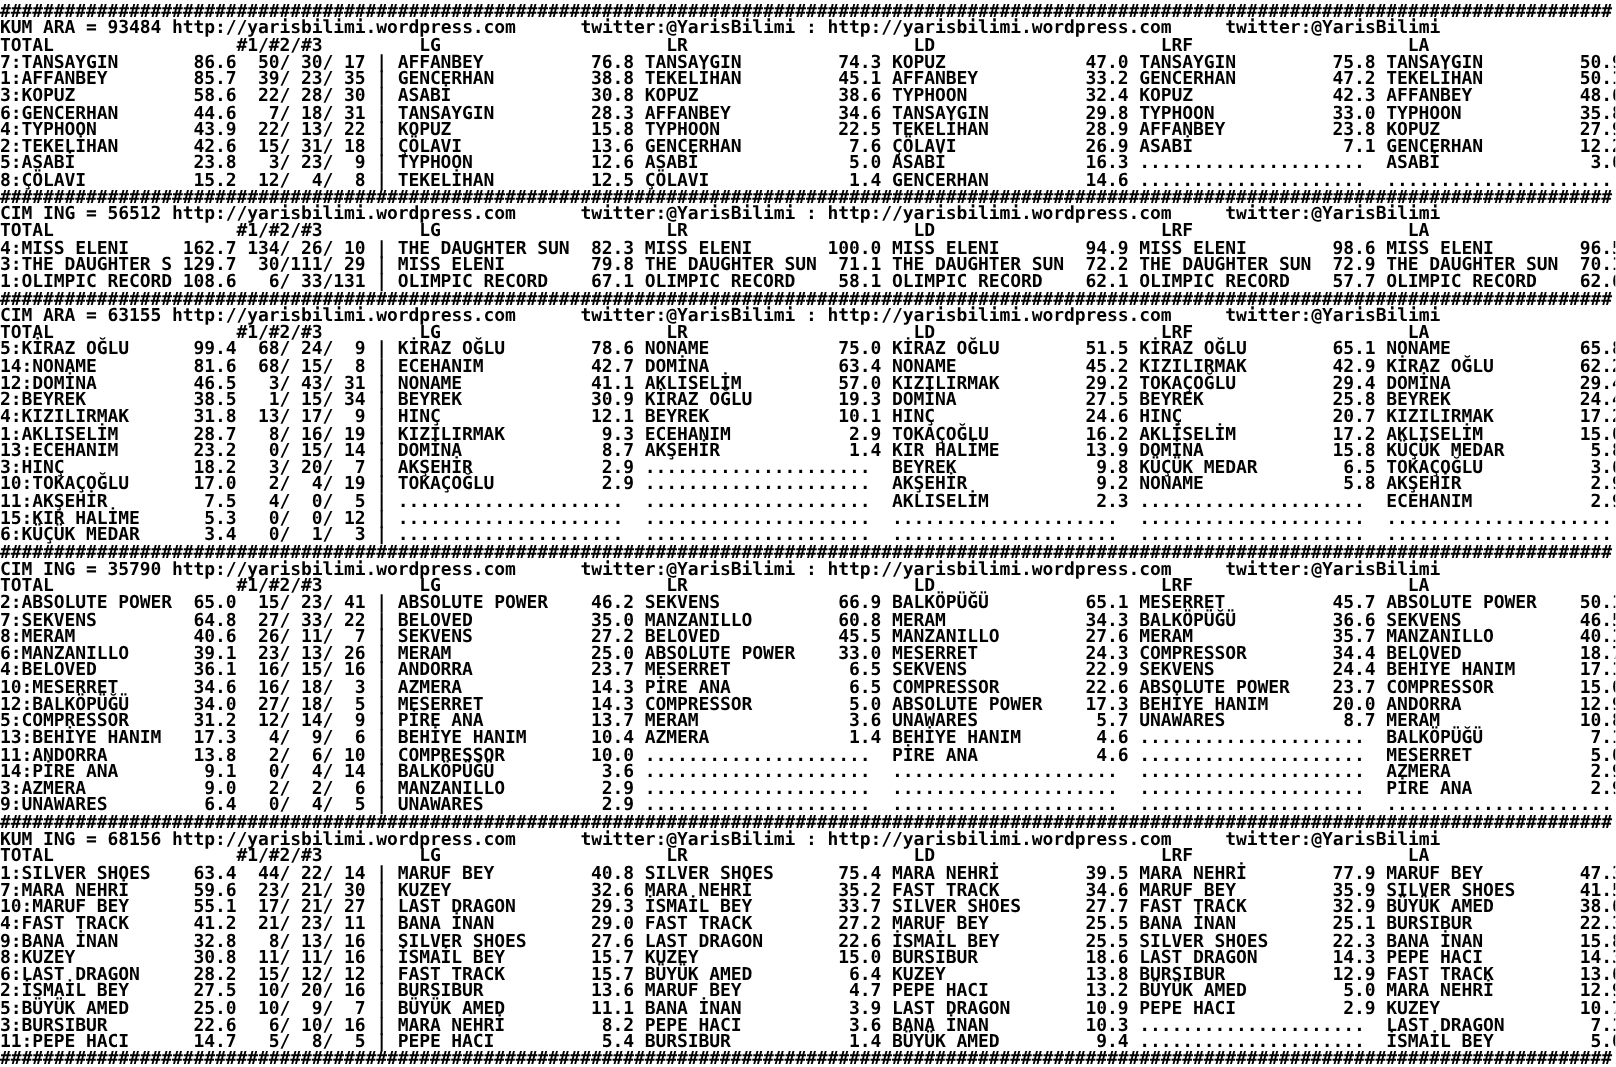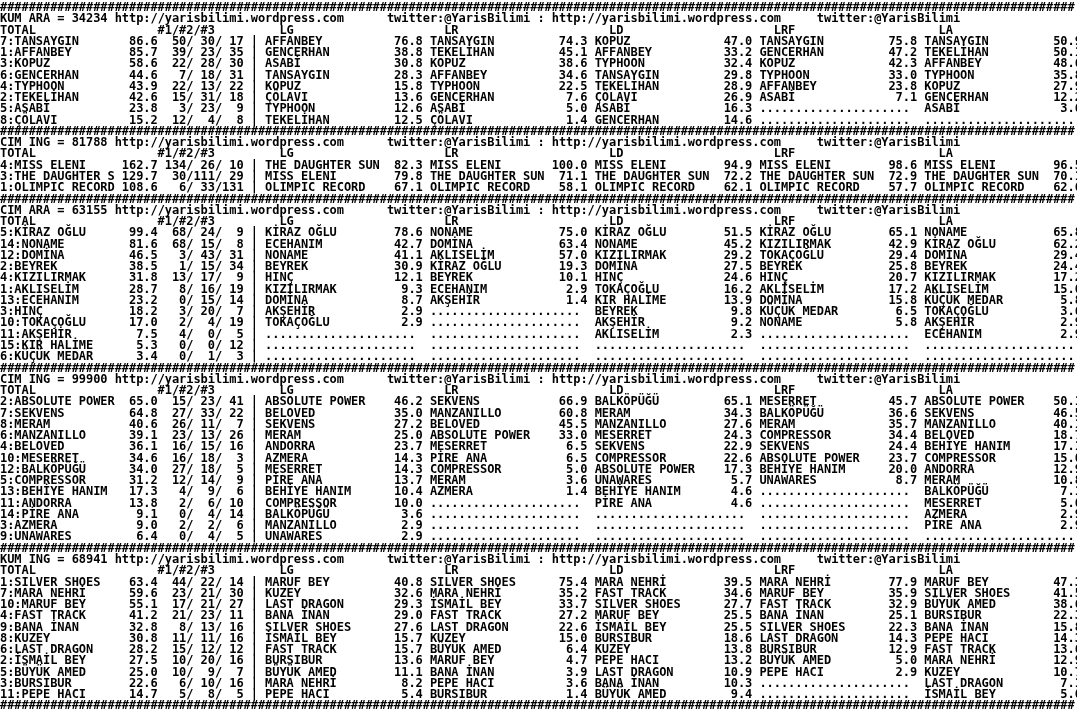--- a/index.html
+++ b/index.html
@@ -17,33 +17,33 @@
     color:#000000;
     white-space:pre;
   }
   pre span{color:#000000;text-decoration:none;}
 </style>
 </head>
 <body>
 
 <div id="screen">
     <pre><span class="hash">######################################################################################################################################################</span>
-<span class="lbl">KUM ARA = 34234 </span><span class="url">http://yarisbilimi.wordpress.com</span>      <span class="tw">twitter:@YarisBilimi</span> : <span class="url">http://yarisbilimi.wordpress.com</span>     <span class="tw">twitter:@YarisBilimi</span>
+<span class="lbl">KUM ARA = 93484 </span><span class="url">http://yarisbilimi.wordpress.com</span>      <span class="tw">twitter:@YarisBilimi</span> : <span class="url">http://yarisbilimi.wordpress.com</span>     <span class="tw">twitter:@YarisBilimi</span>
 <span class="colhdr">TOTAL                 #1/#2/#3         LG                     LR                     LD                     LRF                    LA</span>
 <span class="row">7:TANSAYGIN       86.6  50/ 30/ 17 | AFFANBEY          76.8 TANSAYGIN         74.3 KOPUZ             47.0 TANSAYGIN         75.8 TANSAYGIN         50.9 </span>
 <span class="row">1:AFFANBEY        85.7  39/ 23/ 35 | GENCERHAN         38.8 TEKELİHAN         45.1 AFFANBEY          33.2 GENCERHAN         47.2 TEKELİHAN         50.1 </span>
 <span class="row">3:KOPUZ           58.6  22/ 28/ 30 | ASABİ             30.8 KOPUZ             38.6 TYPHOON           32.4 KOPUZ             42.3 AFFANBEY          48.6 </span>
 <span class="row">6:GENCERHAN       44.6   7/ 18/ 31 | TANSAYGIN         28.3 AFFANBEY          34.6 TANSAYGIN         29.8 TYPHOON           33.0 TYPHOON           35.8 </span>
 <span class="row">4:TYPHOON         43.9  22/ 13/ 22 | KOPUZ             15.8 TYPHOON           22.5 TEKELİHAN         28.9 AFFANBEY          23.8 KOPUZ             27.9 </span>
 <span class="row">2:TEKELİHAN       42.6  15/ 31/ 18 | ÇÖLAVI            13.6 GENCERHAN          7.6 ÇÖLAVI            26.9 ASABİ              7.1 GENCERHAN         12.2 </span>
 <span class="row">5:ASABİ           23.8   3/ 23/  9 | TYPHOON           12.6 ASABİ              5.0 ASABİ             16.3 .....................  ASABİ              3.6 </span>
 <span class="row">8:ÇÖLAVI          15.2  12/  4/  8 | TEKELİHAN         12.5 ÇÖLAVI             1.4 GENCERHAN         14.6 .....................  .....................  </span>
 </pre>
     <pre><span class="hash">######################################################################################################################################################</span>
-<span class="lbl">CIM ING = 81788 </span><span class="url">http://yarisbilimi.wordpress.com</span>      <span class="tw">twitter:@YarisBilimi</span> : <span class="url">http://yarisbilimi.wordpress.com</span>     <span class="tw">twitter:@YarisBilimi</span>
+<span class="lbl">CIM ING = 56512 </span><span class="url">http://yarisbilimi.wordpress.com</span>      <span class="tw">twitter:@YarisBilimi</span> : <span class="url">http://yarisbilimi.wordpress.com</span>     <span class="tw">twitter:@YarisBilimi</span>
 <span class="colhdr">TOTAL                 #1/#2/#3         LG                     LR                     LD                     LRF                    LA</span>
 <span class="row">4:MISS ELENI     162.7 134/ 26/ 10 | THE DAUGHTER SUN  82.3 MISS ELENI       100.0 MISS ELENI        94.9 MISS ELENI        98.6 MISS ELENI        96.5 </span>
 <span class="row">3:THE DAUGHTER S 129.7  30/111/ 29 | MISS ELENI        79.8 THE DAUGHTER SUN  71.1 THE DAUGHTER SUN  72.2 THE DAUGHTER SUN  72.9 THE DAUGHTER SUN  70.1 </span>
 <span class="row">1:OLIMPIC RECORD 108.6   6/ 33/131 | OLIMPIC RECORD    67.1 OLIMPIC RECORD    58.1 OLIMPIC RECORD    62.1 OLIMPIC RECORD    57.7 OLIMPIC RECORD    62.6 </span>
 </pre>
     <pre><span class="hash">######################################################################################################################################################</span>
 <span class="lbl">CIM ARA = 63155 </span><span class="url">http://yarisbilimi.wordpress.com</span>      <span class="tw">twitter:@YarisBilimi</span> : <span class="url">http://yarisbilimi.wordpress.com</span>     <span class="tw">twitter:@YarisBilimi</span>
 <span class="colhdr">TOTAL                 #1/#2/#3         LG                     LR                     LD                     LRF                    LA</span>
 <span class="row">5:KİRAZ OĞLU      99.4  68/ 24/  9 | KİRAZ OĞLU        78.6 NONAME            75.0 KİRAZ OĞLU        51.5 KİRAZ OĞLU        65.1 NONAME            65.8 </span>
 <span class="row">14:NONAME         81.6  68/ 15/  8 | ECEHANIM          42.7 DOMİNA            63.4 NONAME            45.2 KIZILIRMAK        42.9 KİRAZ OĞLU        62.2 </span>
@@ -52,38 +52,38 @@
 <span class="row">4:KIZILIRMAK      31.8  13/ 17/  9 | HINÇ              12.1 BEYREK            10.1 HINÇ              24.6 HINÇ              20.7 KIZILIRMAK        17.2 </span>
 <span class="row">1:AKLISELİM       28.7   8/ 16/ 19 | KIZILIRMAK         9.3 ECEHANIM           2.9 TOKAÇOĞLU         16.2 AKLİSELİM         17.2 AKLISELİM         15.0 </span>
 <span class="row">13:ECEHANIM       23.2   0/ 15/ 14 | DOMİNA             8.7 AKŞEHİR            1.4 KIR HALİME        13.9 DOMİNA            15.8 KÜÇÜK MEDAR        5.8 </span>
 <span class="row">3:HINÇ            18.2   3/ 20/  7 | AKŞEHİR            2.9 .....................  BEYREK             9.8 KÜÇÜK MEDAR        6.5 TOKAÇOĞLU          3.6 </span>
 <span class="row">10:TOKAÇOĞLU      17.0   2/  4/ 19 | TOKAÇOĞLU          2.9 .....................  AKŞEHİR            9.2 NONAME             5.8 AKŞEHİR            2.9 </span>
 <span class="row">11:AKŞEHİR         7.5   4/  0/  5 | .....................  .....................  AKLISELİM          2.3 .....................  ECEHANIM           2.9 </span>
 <span class="row">15:KIR HALİME      5.3   0/  0/ 12 | .....................  .....................  .....................  .....................  .....................  </span>
 <span class="row">6:KÜÇÜK MEDAR      3.4   0/  1/  3 | .....................  .....................  .....................  .....................  .....................  </span>
 </pre>
     <pre><span class="hash">######################################################################################################################################################</span>
-<span class="lbl">CIM ING = 99900 </span><span class="url">http://yarisbilimi.wordpress.com</span>      <span class="tw">twitter:@YarisBilimi</span> : <span class="url">http://yarisbilimi.wordpress.com</span>     <span class="tw">twitter:@YarisBilimi</span>
+<span class="lbl">CIM ING = 35790 </span><span class="url">http://yarisbilimi.wordpress.com</span>      <span class="tw">twitter:@YarisBilimi</span> : <span class="url">http://yarisbilimi.wordpress.com</span>     <span class="tw">twitter:@YarisBilimi</span>
 <span class="colhdr">TOTAL                 #1/#2/#3         LG                     LR                     LD                     LRF                    LA</span>
 <span class="row">2:ABSOLUTE POWER  65.0  15/ 23/ 41 | ABSOLUTE POWER    46.2 SEKVENS           66.9 BALKÖPÜĞÜ         65.1 MESERRET          45.7 ABSOLUTE POWER    50.1 </span>
 <span class="row">7:SEKVENS         64.8  27/ 33/ 22 | BELOVED           35.0 MANZANILLO        60.8 MERAM             34.3 BALKÖPÜĞÜ         36.6 SEKVENS           46.5 </span>
 <span class="row">8:MERAM           40.6  26/ 11/  7 | SEKVENS           27.2 BELOVED           45.5 MANZANILLO        27.6 MERAM             35.7 MANZANILLO        40.1 </span>
 <span class="row">6:MANZANILLO      39.1  23/ 13/ 26 | MERAM             25.0 ABSOLUTE POWER    33.0 MESERRET          24.3 COMPRESSOR        34.4 BELOVED           18.7 </span>
 <span class="row">4:BELOVED         36.1  16/ 15/ 16 | ANDORRA           23.7 MESERRET           6.5 SEKVENS           22.9 SEKVENS           24.4 BEHİYE HANIM      17.1 </span>
 <span class="row">10:MESERRET       34.6  16/ 18/  3 | AZMERA            14.3 PİRE ANA           6.5 COMPRESSOR        22.6 ABSOLUTE POWER    23.7 COMPRESSOR        15.0 </span>
 <span class="row">12:BALKÖPÜĞÜ      34.0  27/ 18/  5 | MESERRET          14.3 COMPRESSOR         5.0 ABSOLUTE POWER    17.3 BEHİYE HANIM      20.0 ANDORRA           12.9 </span>
 <span class="row">5:COMPRESSOR      31.2  12/ 14/  9 | PİRE ANA          13.7 MERAM              3.6 UNAWARES           5.7 UNAWARES           8.7 MERAM             10.8 </span>
 <span class="row">13:BEHİYE HANIM   17.3   4/  9/  6 | BEHİYE HANIM      10.4 AZMERA             1.4 BEHİYE HANIM       4.6 .....................  BALKÖPÜĞÜ          7.1 </span>
 <span class="row">11:ANDORRA        13.8   2/  6/ 10 | COMPRESSOR        10.0 .....................  PİRE ANA           4.6 .....................  MESERRET           5.0 </span>
 <span class="row">14:PİRE ANA        9.1   0/  4/ 14 | BALKÖPÜĞÜ          3.6 .....................  .....................  .....................  AZMERA             2.9 </span>
 <span class="row">3:AZMERA           9.0   2/  2/  6 | MANZANILLO         2.9 .....................  .....................  .....................  PİRE ANA           2.9 </span>
 <span class="row">9:UNAWARES         6.4   0/  4/  5 | UNAWARES           2.9 .....................  .....................  .....................  .....................  </span>
 </pre>
     <pre><span class="hash">######################################################################################################################################################</span>
-<span class="lbl">KUM ING = 68941 </span><span class="url">http://yarisbilimi.wordpress.com</span>      <span class="tw">twitter:@YarisBilimi</span> : <span class="url">http://yarisbilimi.wordpress.com</span>     <span class="tw">twitter:@YarisBilimi</span>
+<span class="lbl">KUM ING = 68156 </span><span class="url">http://yarisbilimi.wordpress.com</span>      <span class="tw">twitter:@YarisBilimi</span> : <span class="url">http://yarisbilimi.wordpress.com</span>     <span class="tw">twitter:@YarisBilimi</span>
 <span class="colhdr">TOTAL                 #1/#2/#3         LG                     LR                     LD                     LRF                    LA</span>
 <span class="row">1:SILVER SHOES    63.4  44/ 22/ 14 | MARUF BEY         40.8 SILVER SHOES      75.4 MARA NEHRİ        39.5 MARA NEHRİ        77.9 MARUF BEY         47.3 </span>
 <span class="row">7:MARA NEHRİ      59.6  23/ 21/ 30 | KUZEY             32.6 MARA NEHRİ        35.2 FAST TRACK        34.6 MARUF BEY         35.9 SILVER SHOES      41.5 </span>
 <span class="row">10:MARUF BEY      55.1  17/ 21/ 27 | LAST DRAGON       29.3 İSMAİL BEY        33.7 SILVER SHOES      27.7 FAST TRACK        32.9 BÜYÜK AMED        38.6 </span>
 <span class="row">4:FAST TRACK      41.2  21/ 23/ 11 | BANA İNAN         29.0 FAST TRACK        27.2 MARUF BEY         25.5 BANA İNAN         25.1 BURSIBUR          22.3 </span>
 <span class="row">9:BANA İNAN       32.8   8/ 13/ 16 | SILVER SHOES      27.6 LAST DRAGON       22.6 İSMAİL BEY        25.5 SILVER SHOES      22.3 BANA İNAN         15.8 </span>
 <span class="row">8:KUZEY           30.8  11/ 11/ 16 | İSMAİL BEY        15.7 KUZEY             15.0 BURSIBUR          18.6 LAST DRAGON       14.3 PEPE HACI         14.3 </span>
 <span class="row">6:LAST DRAGON     28.2  15/ 12/ 12 | FAST TRACK        15.7 BÜYÜK AMED         6.4 KUZEY             13.8 BURSIBUR          12.9 FAST TRACK        13.6 </span>
 <span class="row">2:İSMAİL BEY      27.5  10/ 20/ 16 | BURSIBUR          13.6 MARUF BEY          4.7 PEPE HACI         13.2 BÜYÜK AMED         5.0 MARA NEHRİ        12.9 </span>
 <span class="row">5:BÜYÜK AMED      25.0  10/  9/  7 | BÜYÜK AMED        11.1 BANA İNAN          3.9 LAST DRAGON       10.9 PEPE HACI          2.9 KUZEY             10.7 </span>

